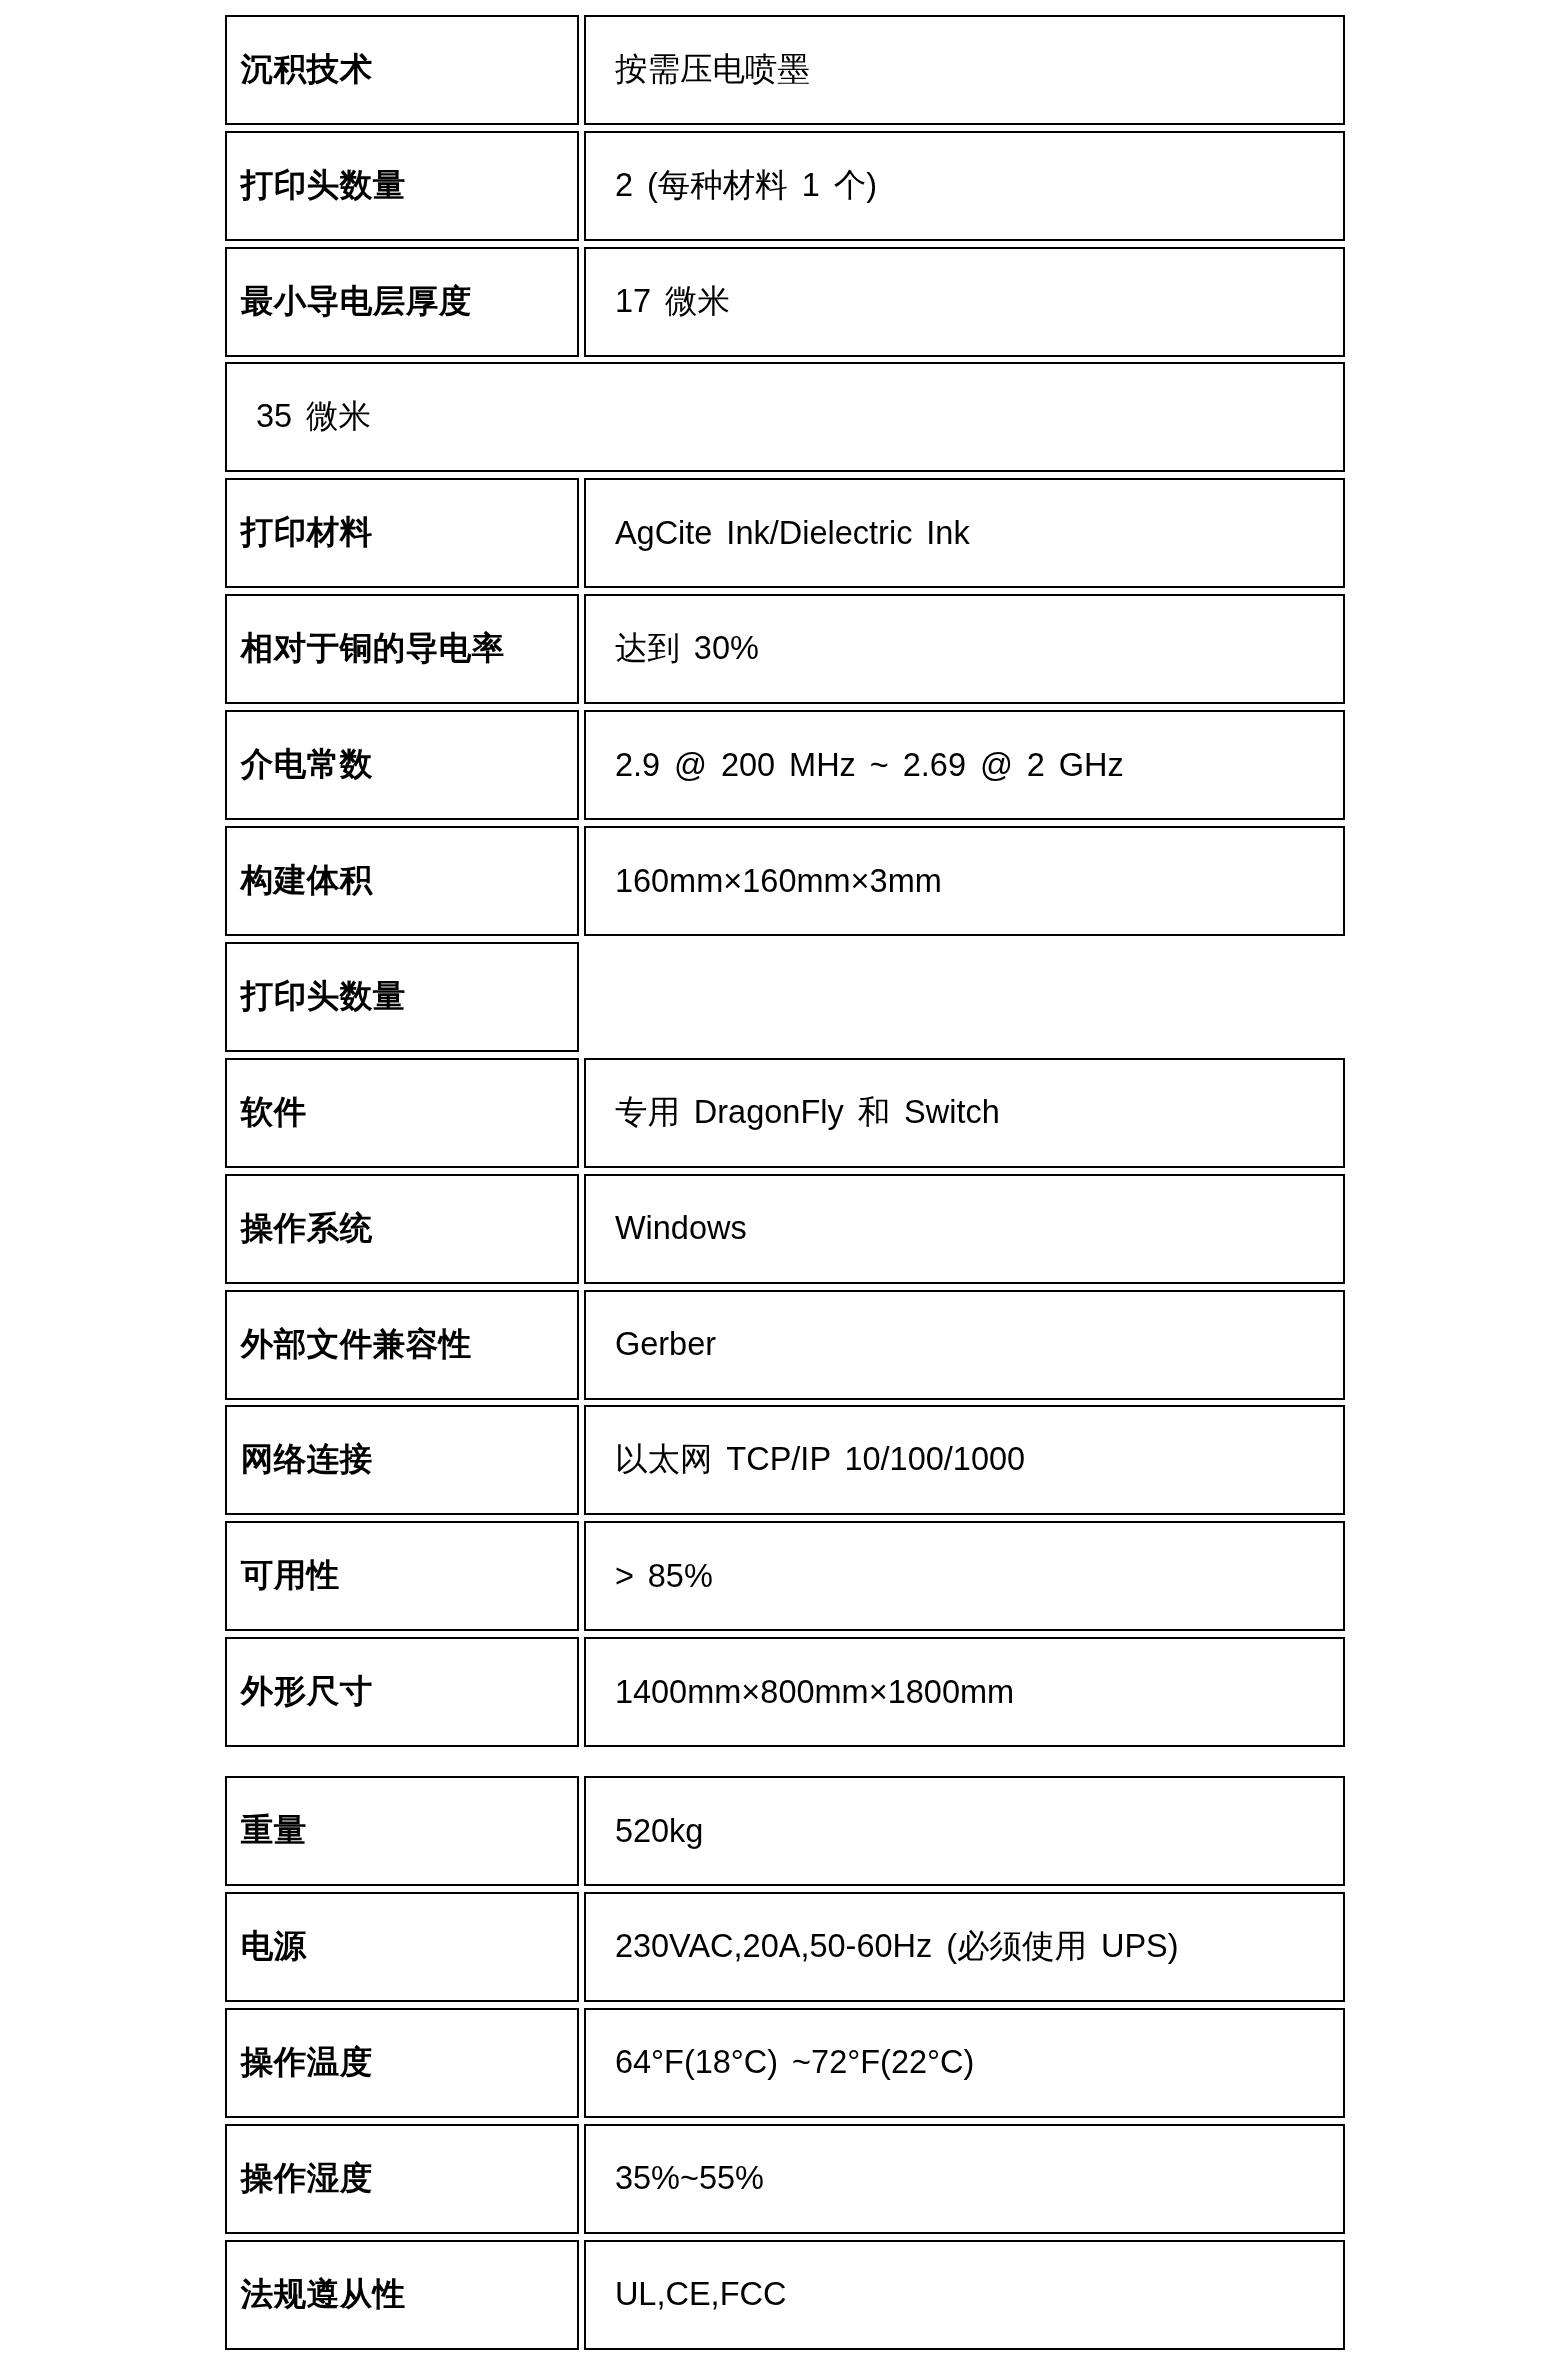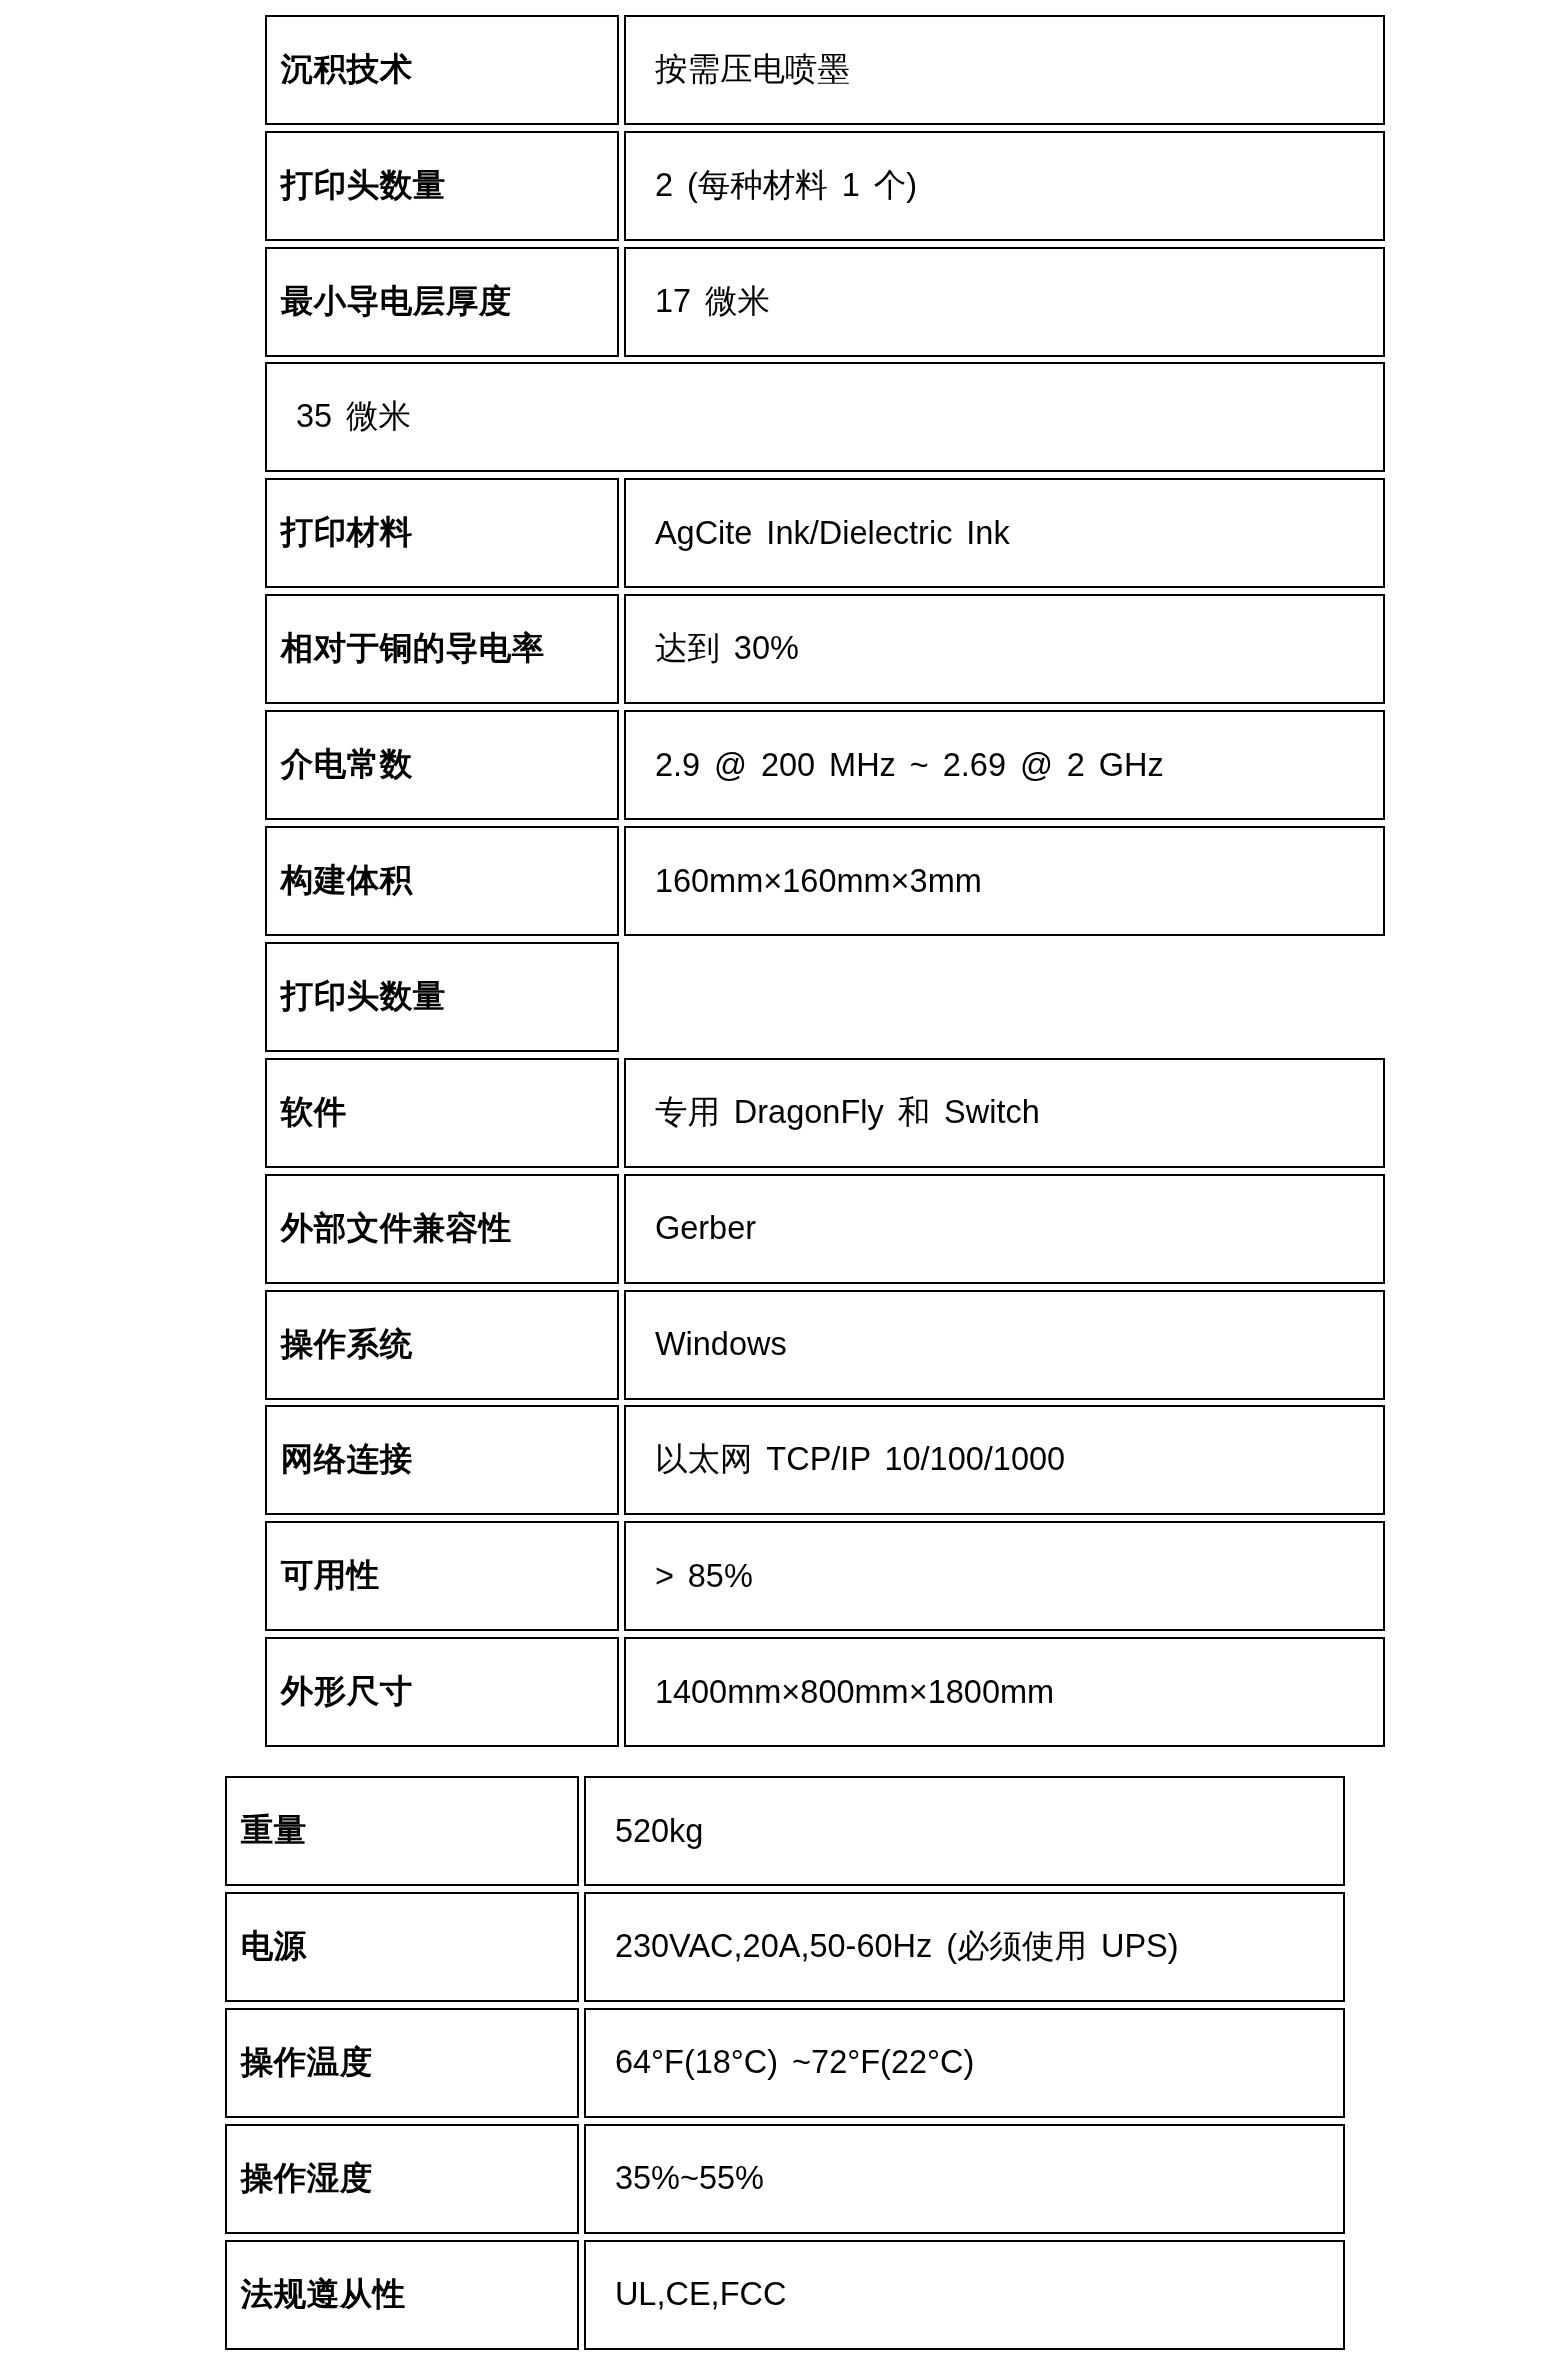--- a/index.html
+++ b/index.html
@@ -18,21 +18,21 @@
   body { position: relative; overflow: hidden; }
 
   .spec-table {
     position: absolute;
     left: 225px;
     width: 1120px;
     display: flex;
     flex-direction: column;
     row-gap: 5.9px;
   }
-  #table-main { top: 14.8px; margin-left: 40px; }
+  #table-main { top: 14.8px; }
   #table-environment { top: 1776px; justify-content: flex-end; }
 
   .spec-row { display: flex; column-gap: 4.9px; }
 
   .spec-label {
     box-sizing: border-box;
     width: 354px;
     height: 110px;
     border: 2px solid var(--border-color);
     display: flex;
@@ -93,26 +93,26 @@
     <div class="spec-value">160mm×160mm×3mm</div>
   </div>
   <div class="spec-row">
     <div class="spec-label">打印头数量</div>
   </div>
   <div class="spec-row">
     <div class="spec-label">软件</div>
     <div class="spec-value">专用 DragonFly 和 Switch</div>
   </div>
   <div class="spec-row">
+    <div class="spec-label">操作系统</div>
+    <div class="spec-value">Windows</div>
+  </div>
+  <div class="spec-row">
     <div class="spec-label">外部文件兼容性</div>
     <div class="spec-value">Gerber</div>
-  </div>
-  <div class="spec-row">
-    <div class="spec-label">操作系统</div>
-    <div class="spec-value">Windows</div>
   </div>
   <div class="spec-row">
     <div class="spec-label">网络连接</div>
     <div class="spec-value">以太网 TCP/IP 10/100/1000</div>
   </div>
   <div class="spec-row">
     <div class="spec-label">可用性</div>
     <div class="spec-value">&gt; 85%</div>
   </div>
   <div class="spec-row">

